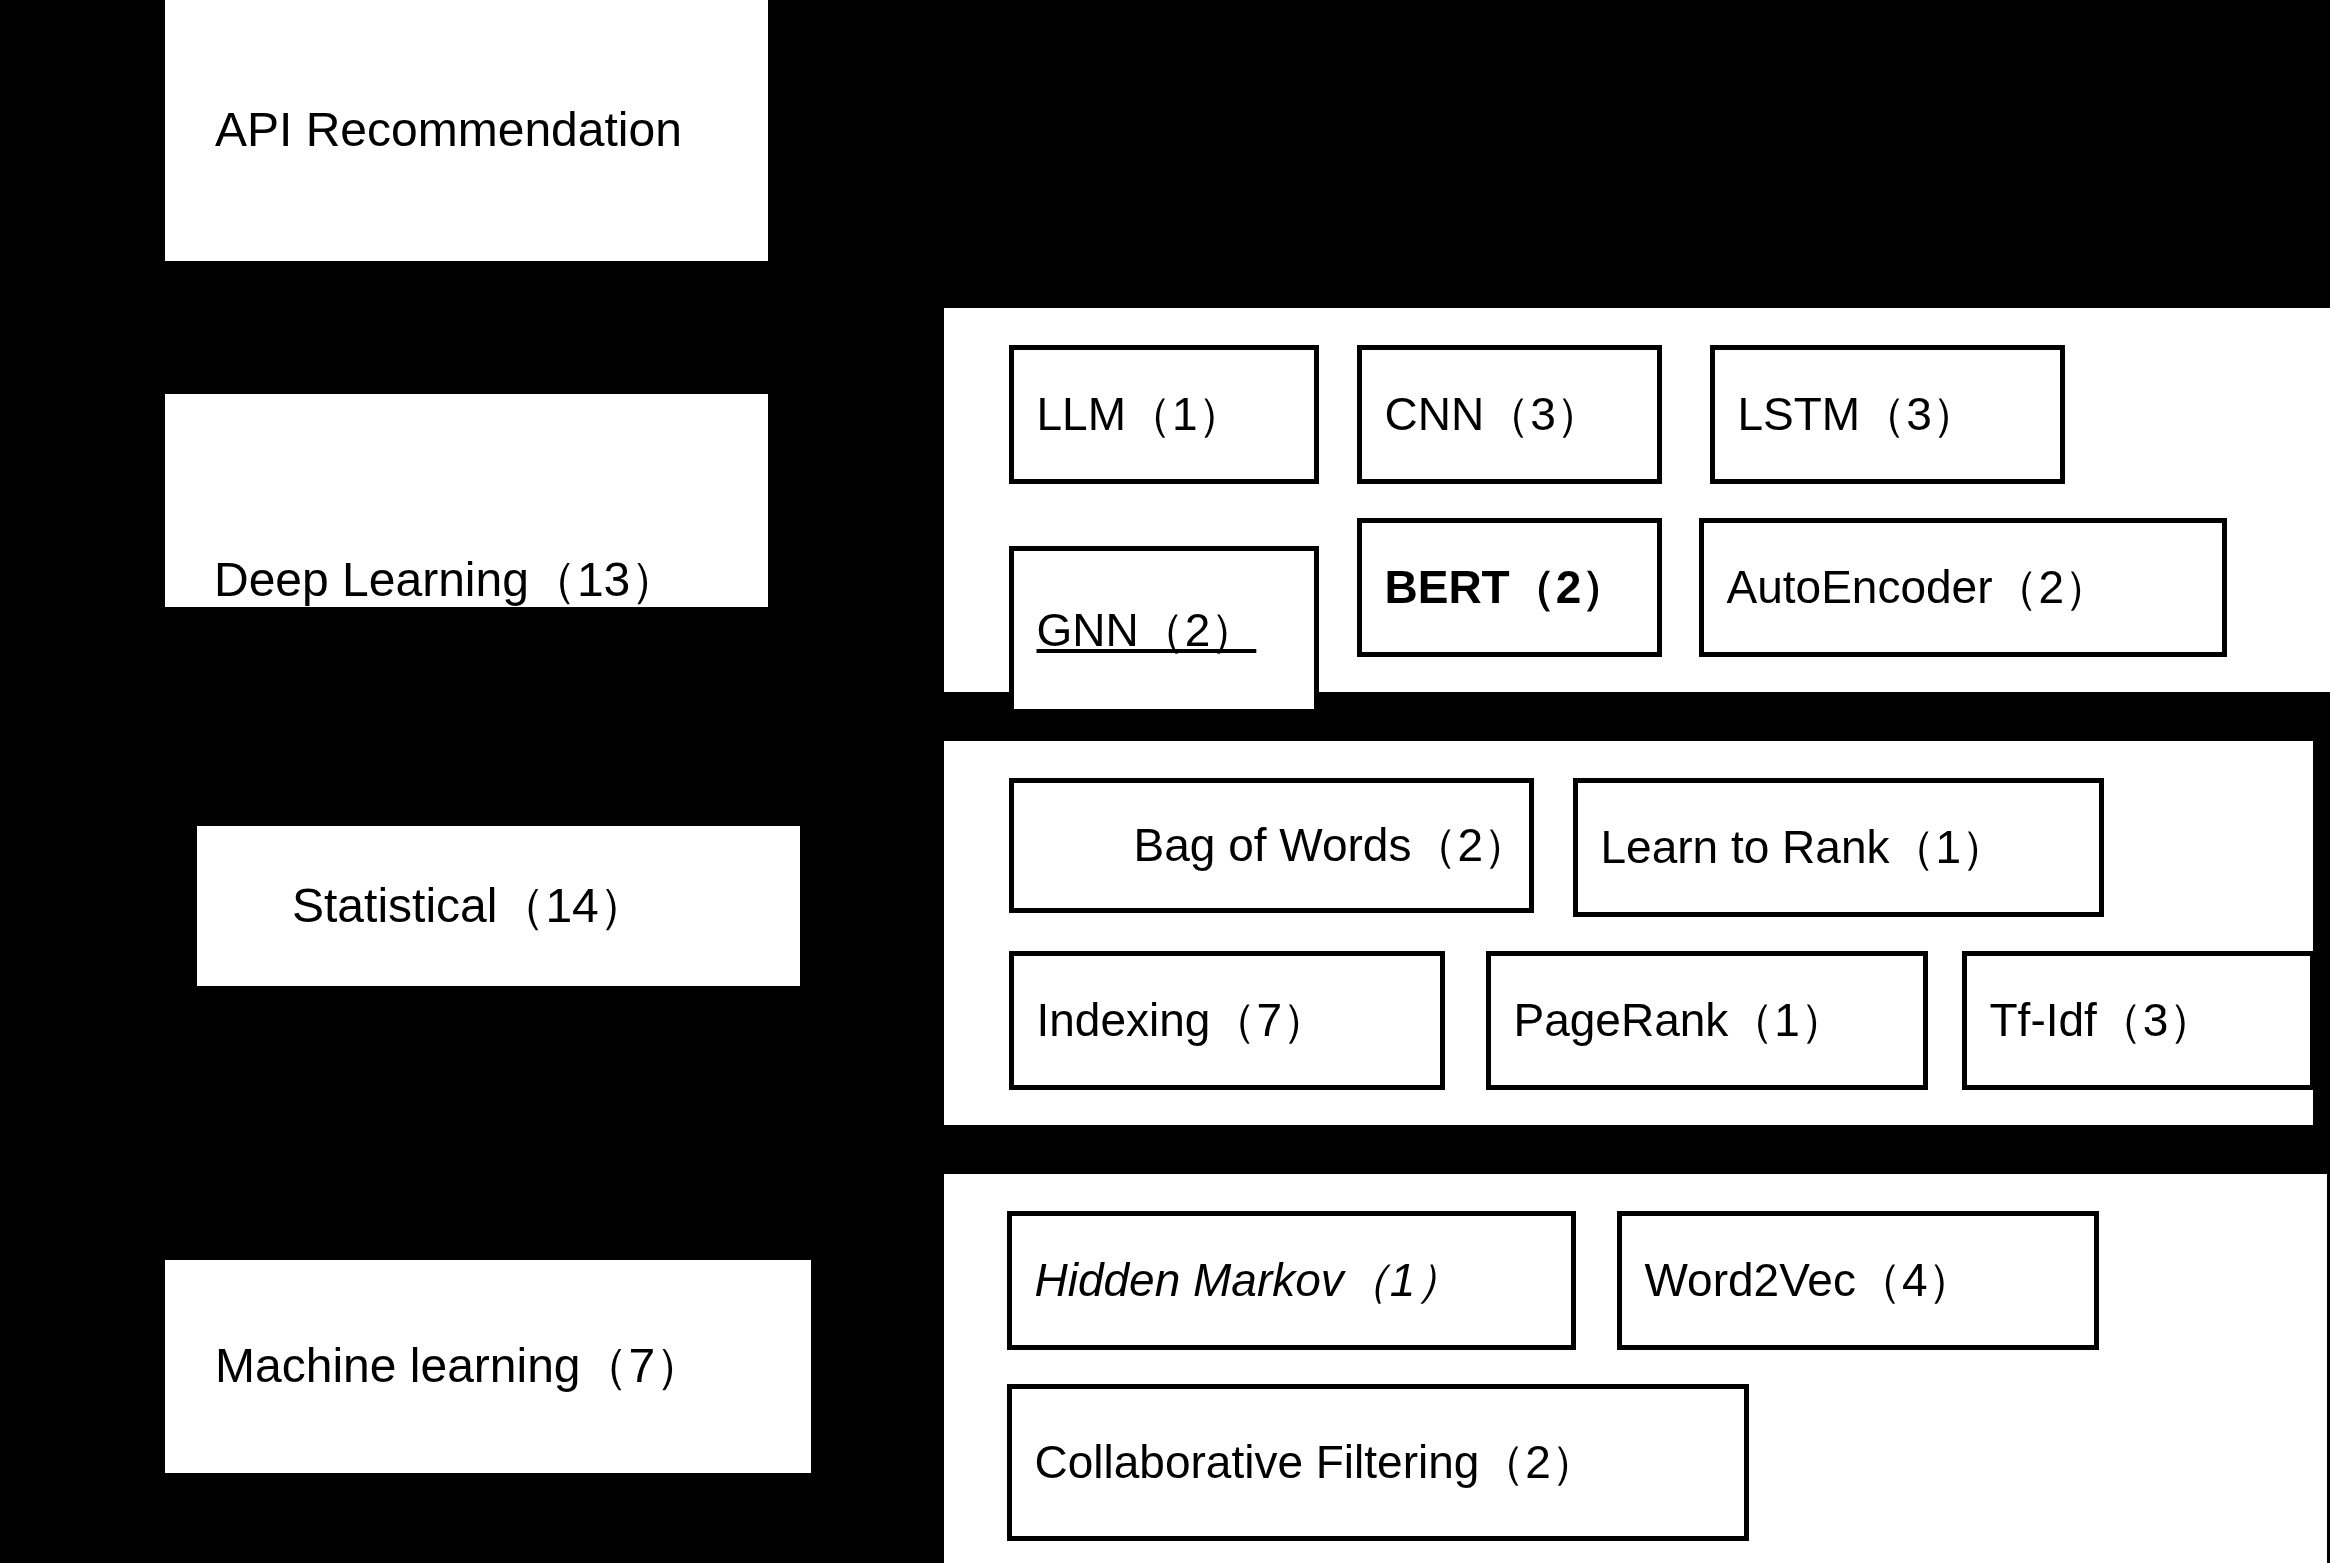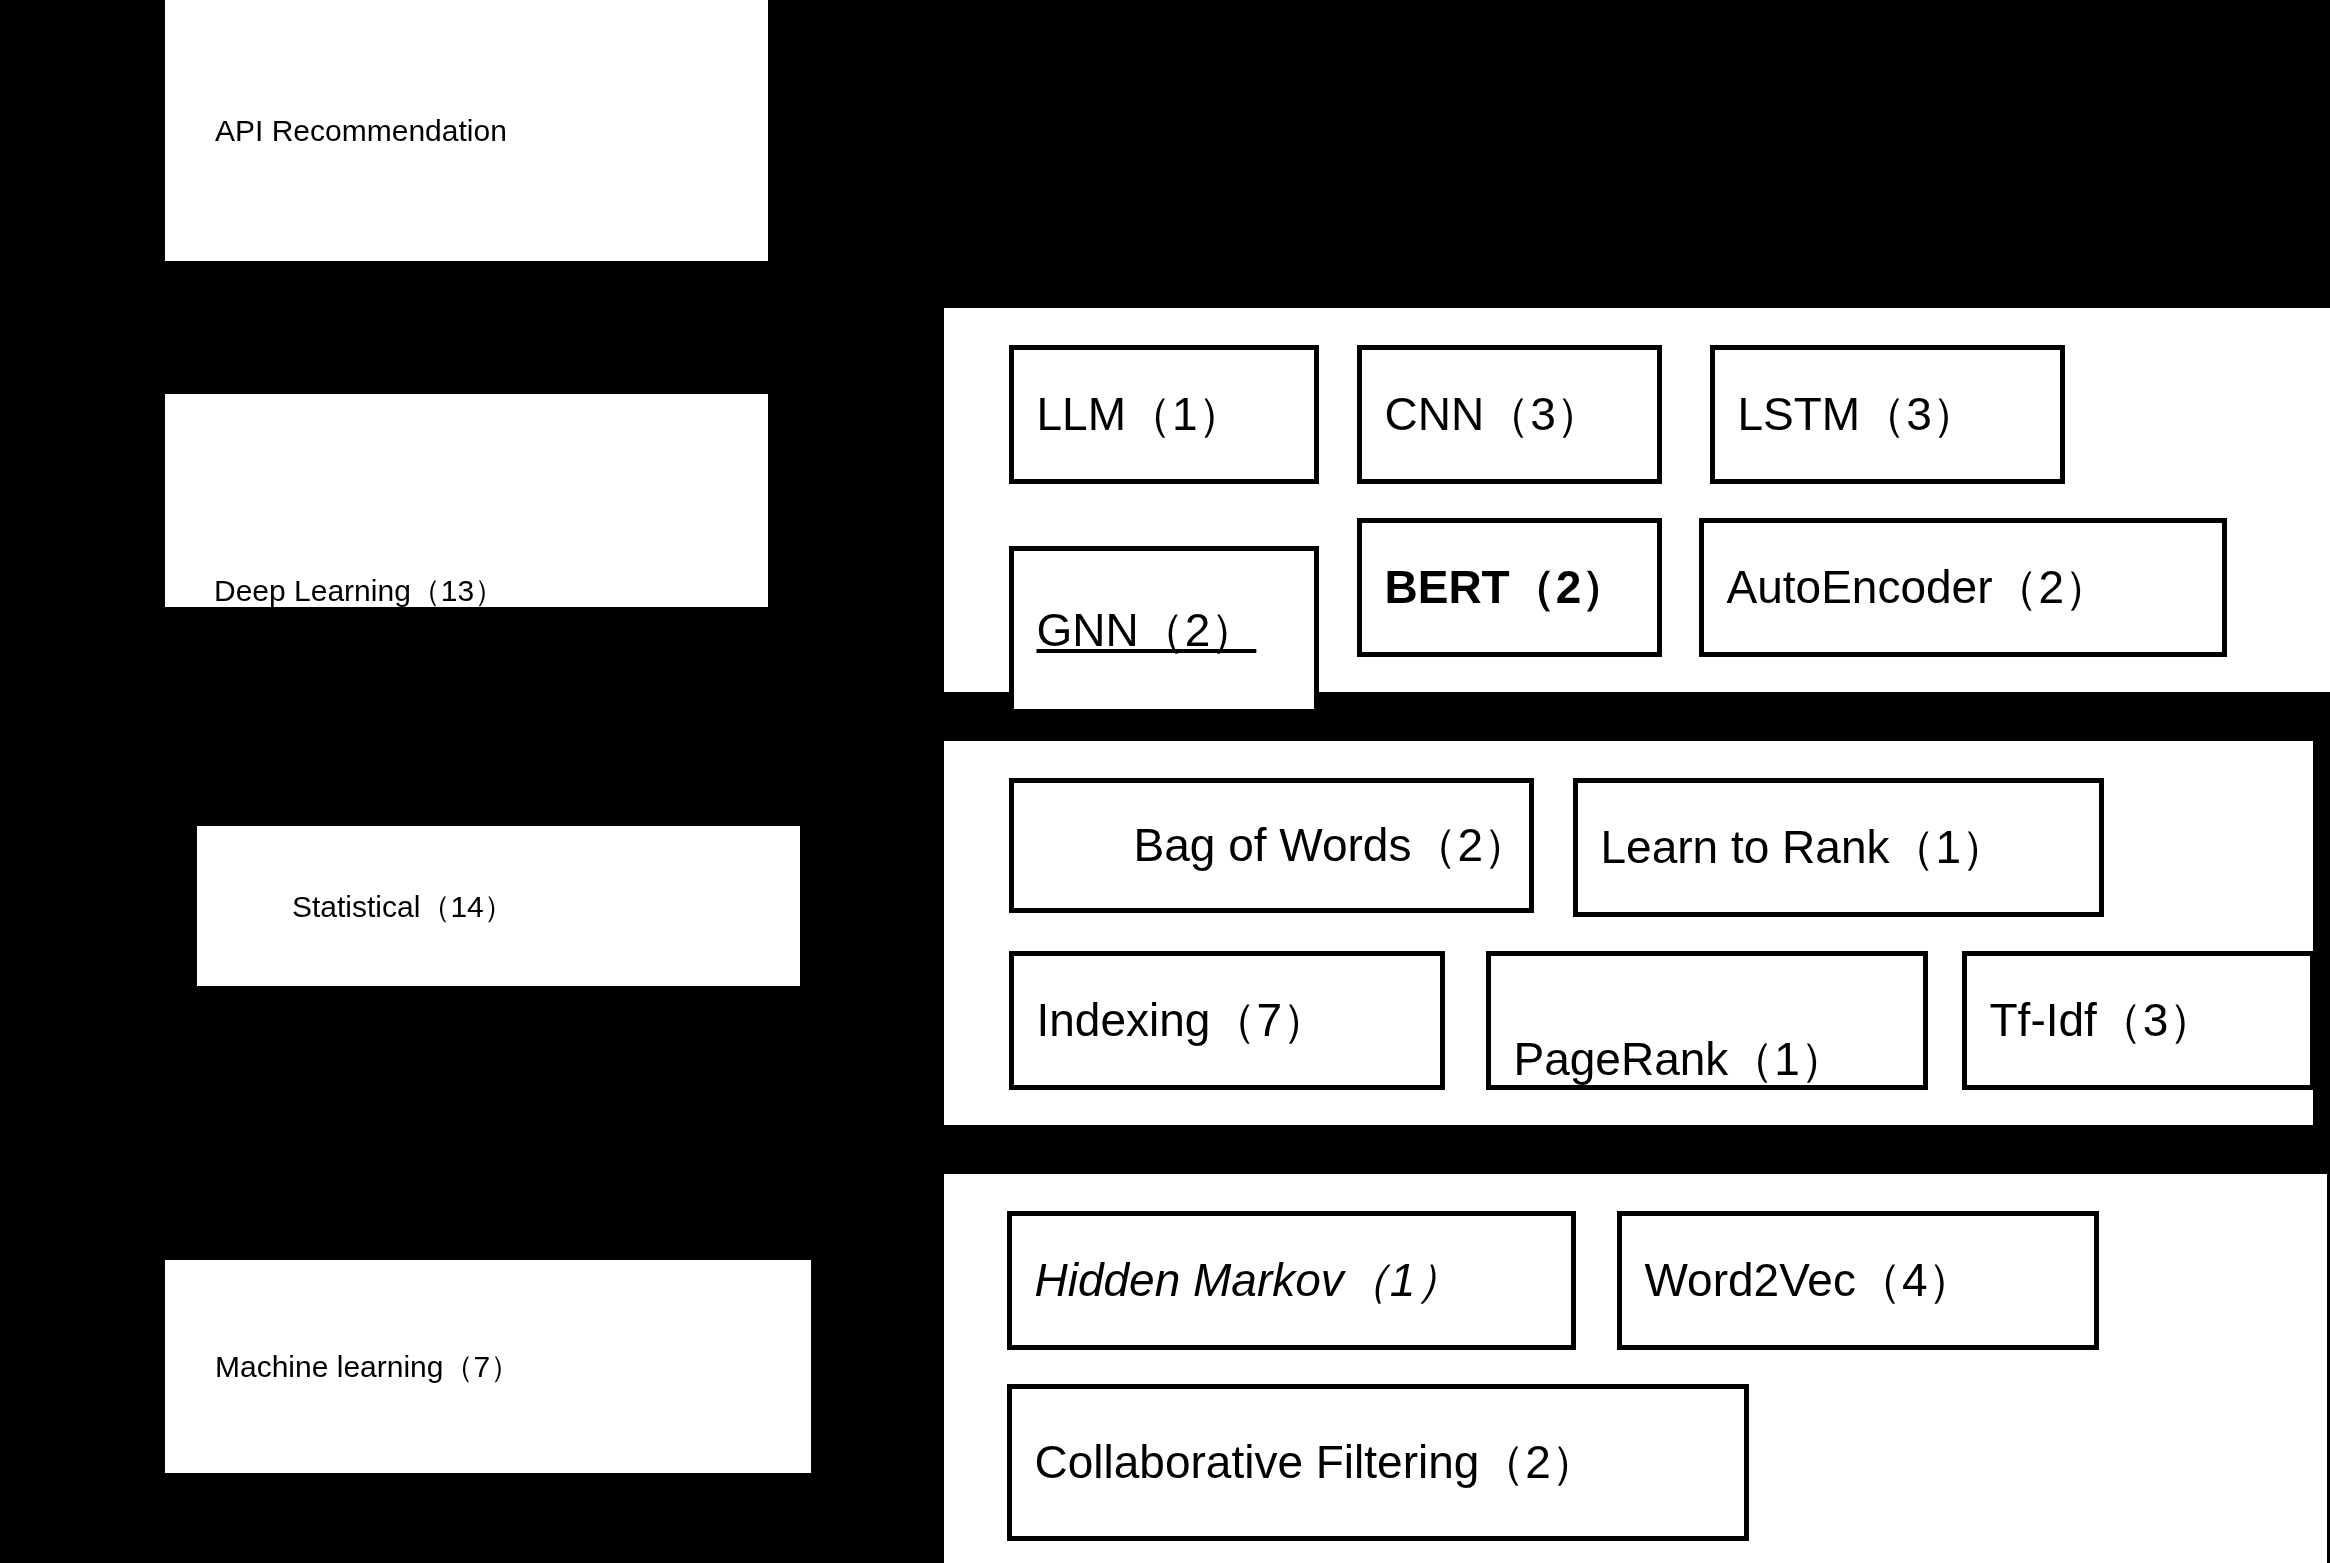--- a/index.html
+++ b/index.html
@@ -21,21 +21,21 @@
     position: absolute;
     background: #ffffff;
     color: #000000;
     display: flex;
     align-items: center;
     box-sizing: border-box;
   }
   .label-box .label-text {
     display: block;
     width: 100%;
-    font-size: 30px;
+    font-size: 48px;
     line-height: 1.1;
     color: #000000;
     white-space: nowrap;
   }
   
   .panel {
     position: absolute;
     background: #ffffff;
     box-sizing: border-box;
   }
@@ -94,21 +94,21 @@
     <div class="panel" style="left: 944px; top: 741px; width: 1369px; height: 384px;"></div>
     <div class="chip" style="left: 985px; top: 778px; width: 525px; height: 135px; text-align: right;">
       <span class="chip-text">Bag of Words（2）</span>
     </div>
     <div class="chip" style="left: 1549px; top: 778px; width: 531px; height: 139px;">
       <span class="chip-text">Learn to Rank（1）</span>
     </div>
     <div class="chip" style="left: 985px; top: 951px; width: 436px; height: 139px;">
       <span class="chip-text">Indexing（7）</span>
     </div>
-    <div class="chip" style="left: 1462px; top: 951px; width: 442px; height: 139px; align-items: flex-end;">
+    <div class="chip" style="left: 1462px; top: 951px; width: 442px; height: 139px;">
       <span class="chip-text">PageRank（1）</span>
     </div>
     <div class="chip" style="left: 1938px; top: 951px; width: 353px; height: 139px;">
       <span class="chip-text">Tf-Idf（3）</span>
     </div>
     <div class="label-box" style="left: 165px; top: 1260px; width: 646px; height: 213px;">
       <span class="label-text" style="padding-left: 50px;">Machine learning（7）</span>
     </div>
     <div class="panel" style="left: 944px; top: 1174px; width: 1383px; height: 390px;"></div>
     <div class="chip" style="left: 983px; top: 1211px; width: 569px; height: 139px; font-style: italic;">

